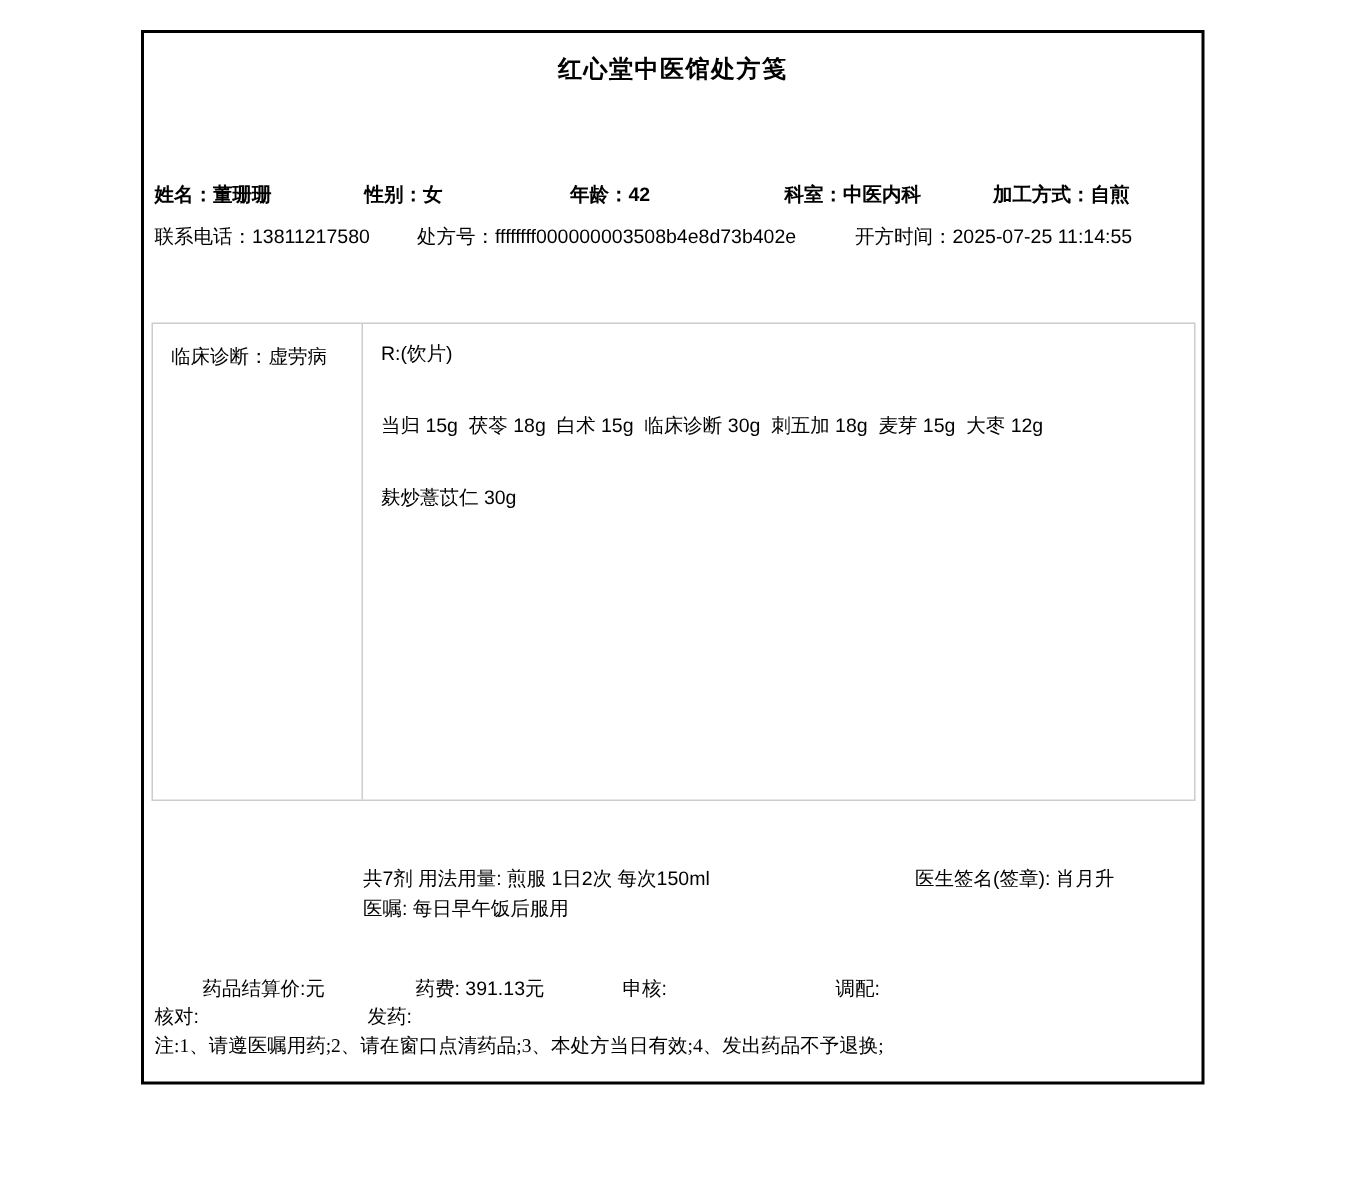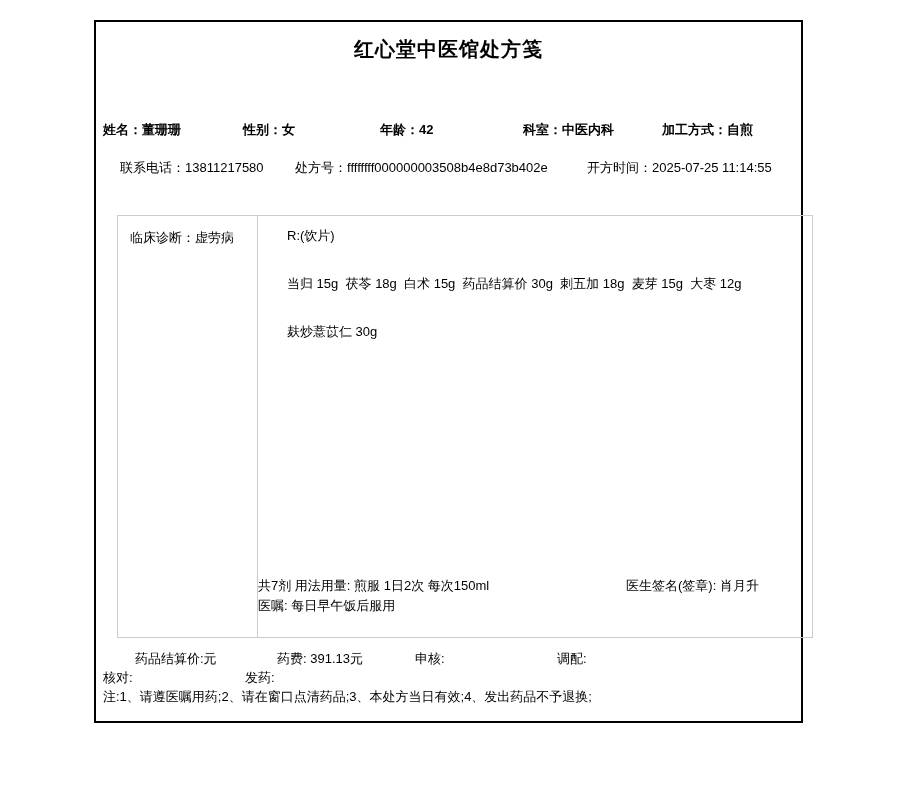--- a/index.html
+++ b/index.html
@@ -19,51 +19,50 @@
     left: 94px; top: 20px;
     width: 709px; height: 703px;
     border: 2px solid #000;
     box-sizing: border-box;
     background: #fff;
   }
   .title {
     position: absolute;
     left: 94px; top: 36px; width: 709px;
     text-align: center;
-    font-size: 20px;
+    font-size: 16px;
     font-weight: bold;
     letter-spacing: 1px;
   }
   .abs { position: absolute; line-height: 15px; white-space: nowrap; }
 
   
   .r1 { top: 122px; font-weight: bold; }
-  .r2 { top: 160px; margin-left: 17px; }
+  .r2 { top: 150px; }
 
   
   .rx-box {
     position: absolute;
     left: 101px; top: 215px;
-    width: 696px; height: 423px;
+    width: 696px; height: 319px;
     border: 1px solid #ccc;
     box-sizing: border-box;
-    margin-left: 16px;
   }
   .diag-cell {
     position: absolute;
     left: 0; top: 0; bottom: 0;
     width: 140px;
     border-right: 1px solid #ccc;
     box-sizing: border-box;
     padding: 13px 6px 0 12px;
   }
   .rx-area {
     position: absolute;
     left: 141px; top: 0; right: 0; bottom: 0;
-    padding: 13px 0 0 28px;
+    padding: 13px 0 0 11px;
   }
   .rx-header { line-height: 14px; }
   .herb-line {
     margin-top: 34px;
     line-height: 14px;
     white-space: pre;
   }
   .usage-block {
     position: absolute;
     left: 140px; top: 360px;
@@ -74,21 +73,21 @@
     position: absolute;
     left: 508px; top: 360px;
     line-height: 20px;
     white-space: nowrap;
     text-align: center;
   }
 
   
   .f1 { top: 651px; margin-left: 32px; }
   .f2 { top: 670px; }
-  .f3 { top: 689px; }
+  .f3 { top: 689px; font-family: Liberation Serif, serif; }
 </style>
 </head>
 <body>
 
 <div class="sheet"></div>
 
 <div class="title">红心堂中医馆处方笺</div>
 
 <span class="abs r1" style="left:103px">姓名：董珊珊</span>
 <span class="abs r1" style="left:243px">性别：女</span>
@@ -99,21 +98,21 @@
 <span class="abs r2" style="left:103px">联系电话：13811217580</span>
 <span class="abs r2" style="left:278px">处方号：ffffffff000000003508b4e8d73b402e</span>
 <span class="abs r2" style="left:570px">开方时间：2025-07-25 11:14:55</span>
 
 <div class="rx-box">
   <div class="diag-cell">
     <span>临床诊断：虚劳病</span>
   </div>
   <div class="rx-area">
     <div class="rx-header">R:(饮片)</div>
-    <div class="herb-line">当归 15g  茯苓 18g  白术 15g  药品结算价 30g  刺五加 18g  麦芽 15g  大枣 12g</div>
+    <div class="herb-line">当归 15g  茯苓 18g  白术 15g  临床诊断 30g  刺五加 18g  麦芽 15g  大枣 12g</div>
     <div class="herb-line">麸炒薏苡仁 30g</div>
   </div>
   <div class="usage-block">
     <div>共7剂 用法用量: 煎服 1日2次 每次150ml</div>
     <div>医嘱: 每日早午饭后服用</div>
   </div>
   <div class="doctor-sign">医生签名(签章): 肖月升</div>
 </div>
 
 <span class="abs f1" style="left:103px">药品结算价:元</span>

